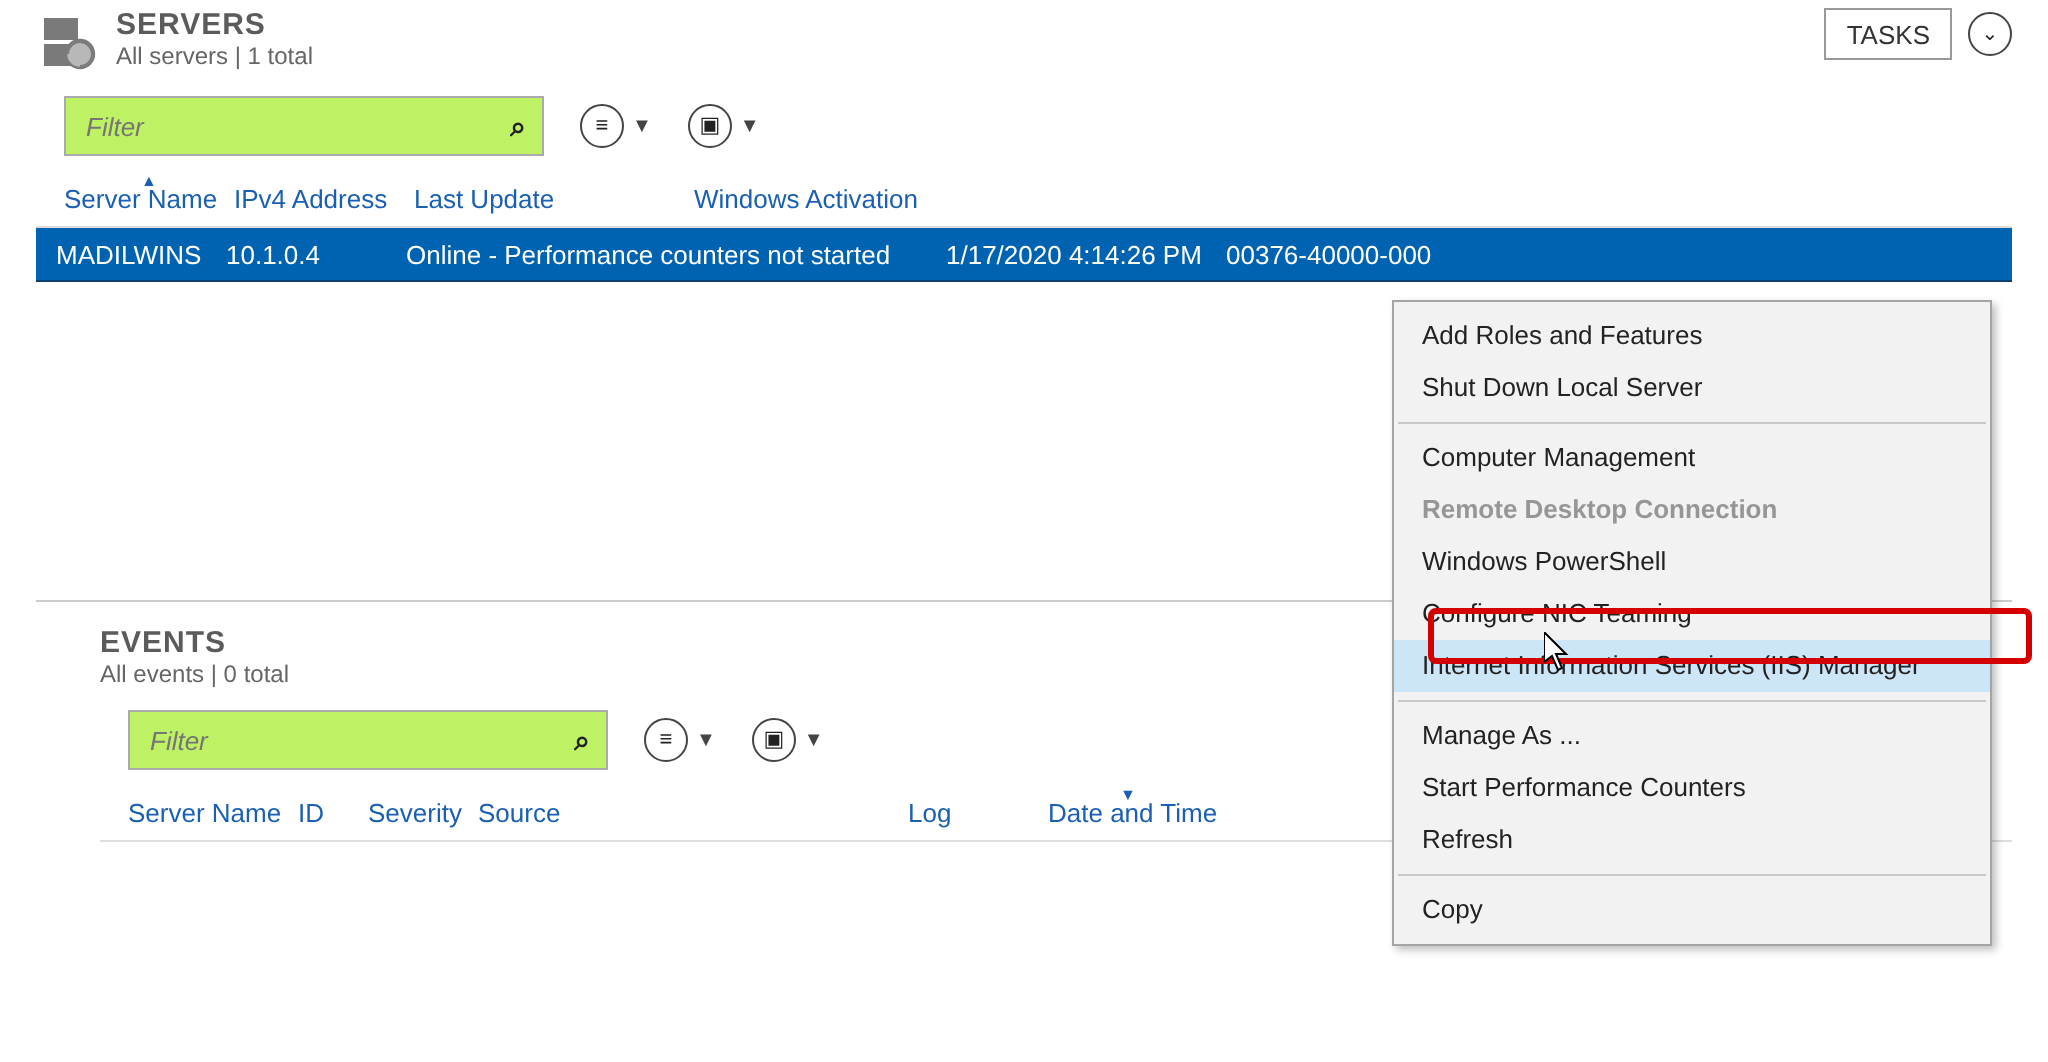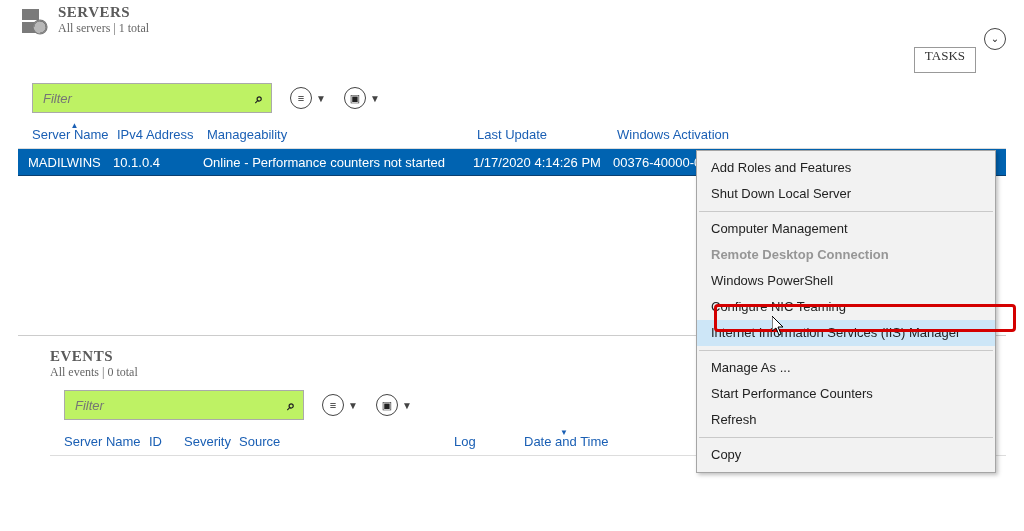--- a/index.html
+++ b/index.html
@@ -12,21 +12,20 @@
     color: #222;
     overflow: hidden;
     position: relative;
   }
   .panel {
     padding: 0 18px;
   }
   .section-head {
     display: flex;
     align-items: flex-start;
-    font-family: Liberation Serif, serif;
   }
   .section-icon {
     width: 34px; height: 34px;
     flex: 0 0 34px;
     margin-right: 6px;
     display:flex; align-items:center; justify-content:center;
   }
   .section-title {
     font-size: 15px;
     font-weight: 600;
@@ -43,23 +42,22 @@
     margin-left: auto;
     display:flex; align-items:center;
   }
   .tasks-btn {
     border:1px solid #999;
     height:26px;
     padding: 0 10px;
     font-size:13px;
     color:#333;
     background:#fff;
-    display:flex; align-items:flex-start;
+    display:flex; align-items:center;
     cursor:pointer;
-    margin-top:43px;
   }
   .toolbar {
     display:flex;
     align-items:center;
     gap: 18px;
     padding: 10px 0 8px 14px;
   }
   .filter-box {
     width: 240px;
     height: 30px;
@@ -211,21 +209,20 @@
       <span class="caret">▼</span>
     </div>
   </div>
 
   <div class="table-head">
     <div class="th col-servername" style="position:relative;">
       <span class="sort-ind">▲</span>
       <span>Server Name</span>
     </div>
     <div class="th col-ip">IPv4 Address</div>
-    <div class="th col-manage">Manageability</div>
     <div class="th col-last">Last Update</div>
     <div class="th col-activation">Windows Activation</div>
   </div>
 
   <div class="row-sel">
     <div class="col-servername">MADILWINS</div>
     <div class="col-ip">10.1.0.4</div>
     <div class="col-manage">Online - Performance counters not started</div>
     <div class="col-last">1/17/2020 4:14:26 PM</div>
     <div class="col-activation">00376-40000-000</div>

